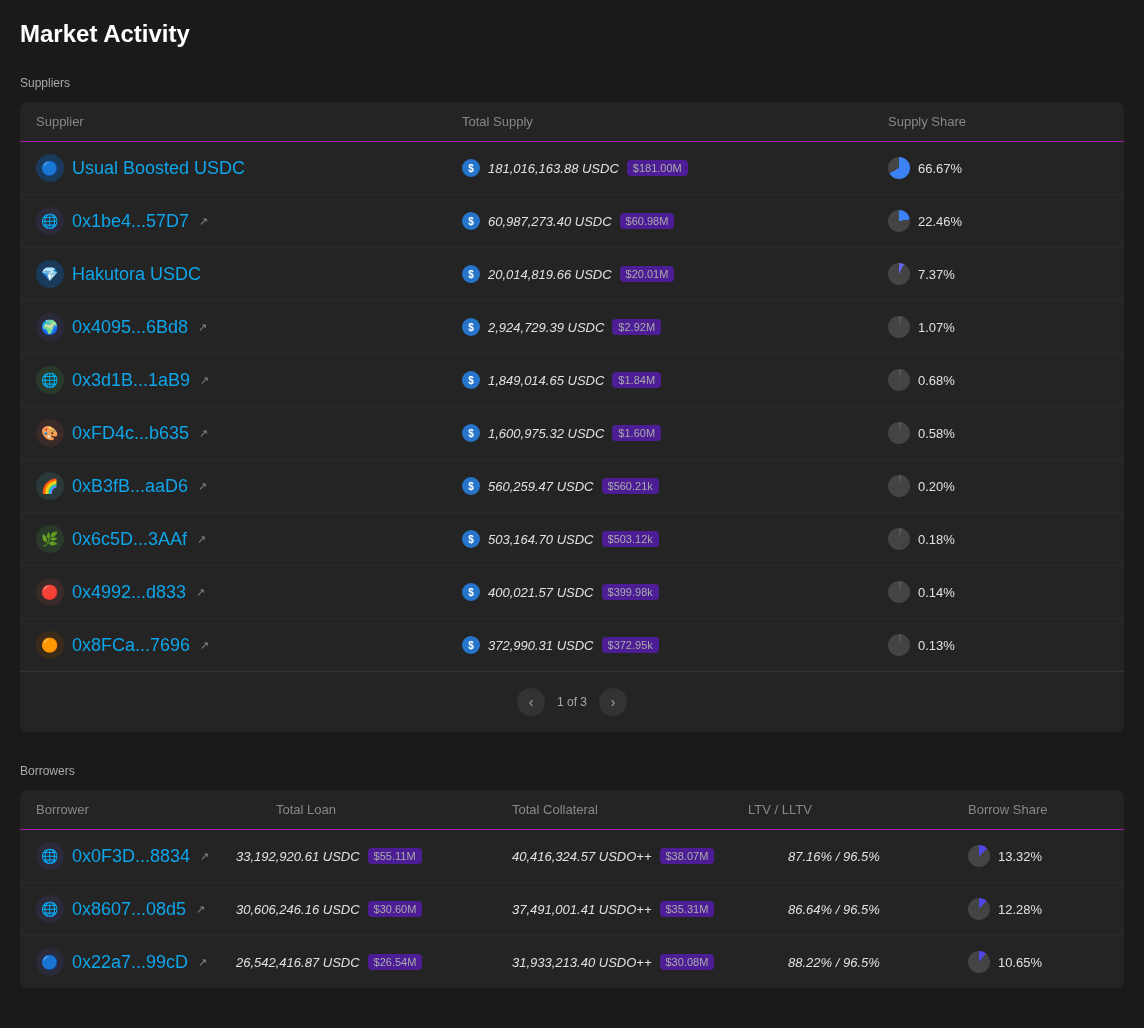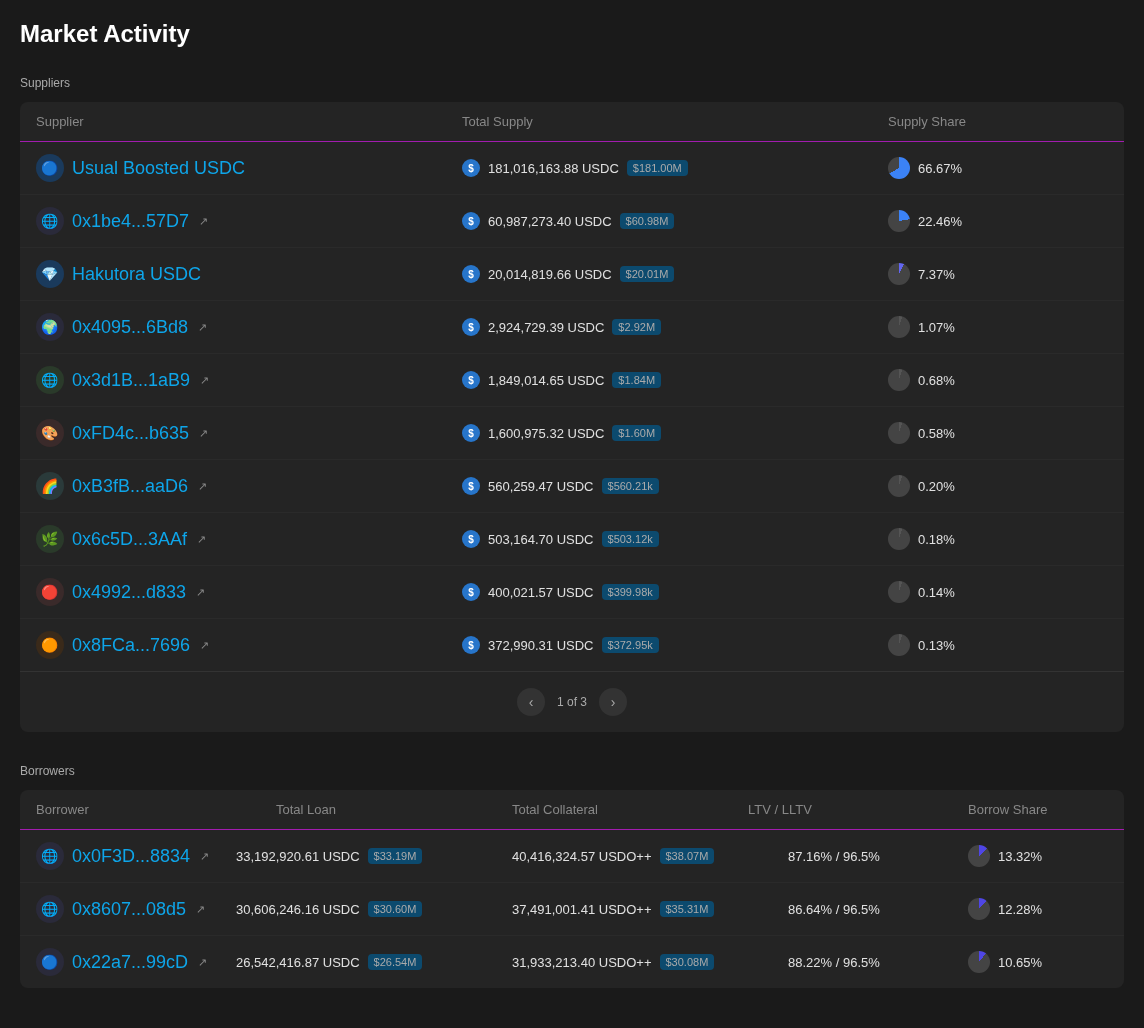--- a/index.html
+++ b/index.html
@@ -97,23 +97,24 @@
       align-items: center;
       justify-content: center;
       color: white;
       font-size: 10px;
       font-weight: bold;
       flex-shrink: 0;
     }
     .amount-text {
       color: #e0e0e0;
       font-size: 13px;
+      font-style: italic;
     }
     .badge {
-      background: #0c4a6e;
+      background: #4c1d95;
       color: #aaa;
       border-radius: 4px;
       padding: 2px 6px;
       font-size: 11px;
     }
     .cell-share {
       display: flex;
       align-items: center;
       gap: 8px;
     }
@@ -380,21 +381,21 @@
 
     <div id="borrowers-rows">
         <div class="table-row borrowers-row">
     <div class="cell-supplier">
       <div class="avatar" style="background:#2a2a3a">🌐</div>
       <span class="supplier-name">0x0F3D...8834</span>
       <span class="external-link">↗</span>
     </div>
     <div class="cell-supply">
       <span class="amount-text">33,192,920.61 USDC</span>
-      <span class="badge">$33.19M</span>
+      <span class="badge">$55.11M</span>
     </div>
     <div class="cell-supply">
       <span class="amount-text">40,416,324.57 USDO++</span>
       <span class="badge">$38.07M</span>
     </div>
     <div>
       <span class="amount-text">87.16% / 96.5%</span>
     </div>
     <div class="cell-share">
       <div class="pie-icon pie-borrow-13"></div>

